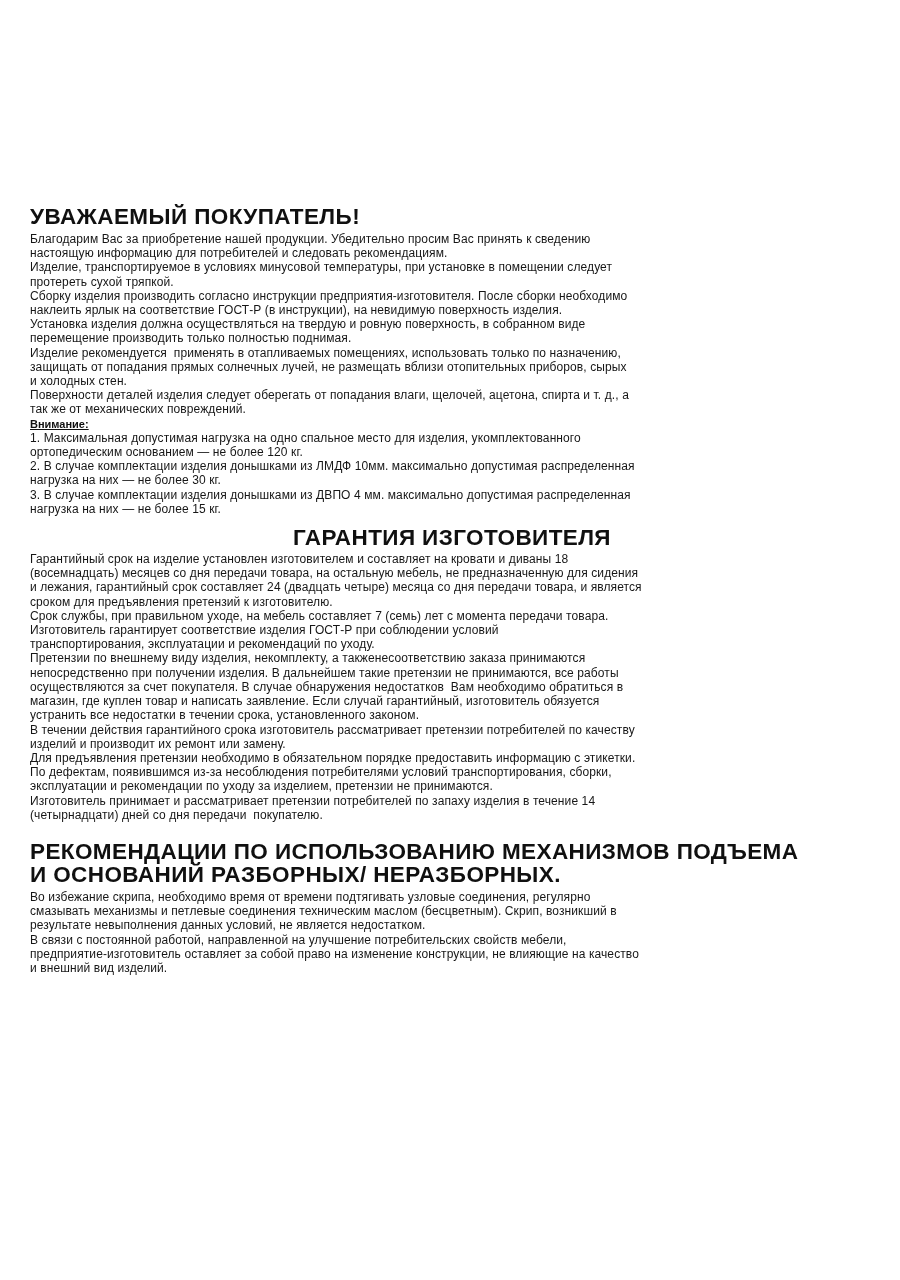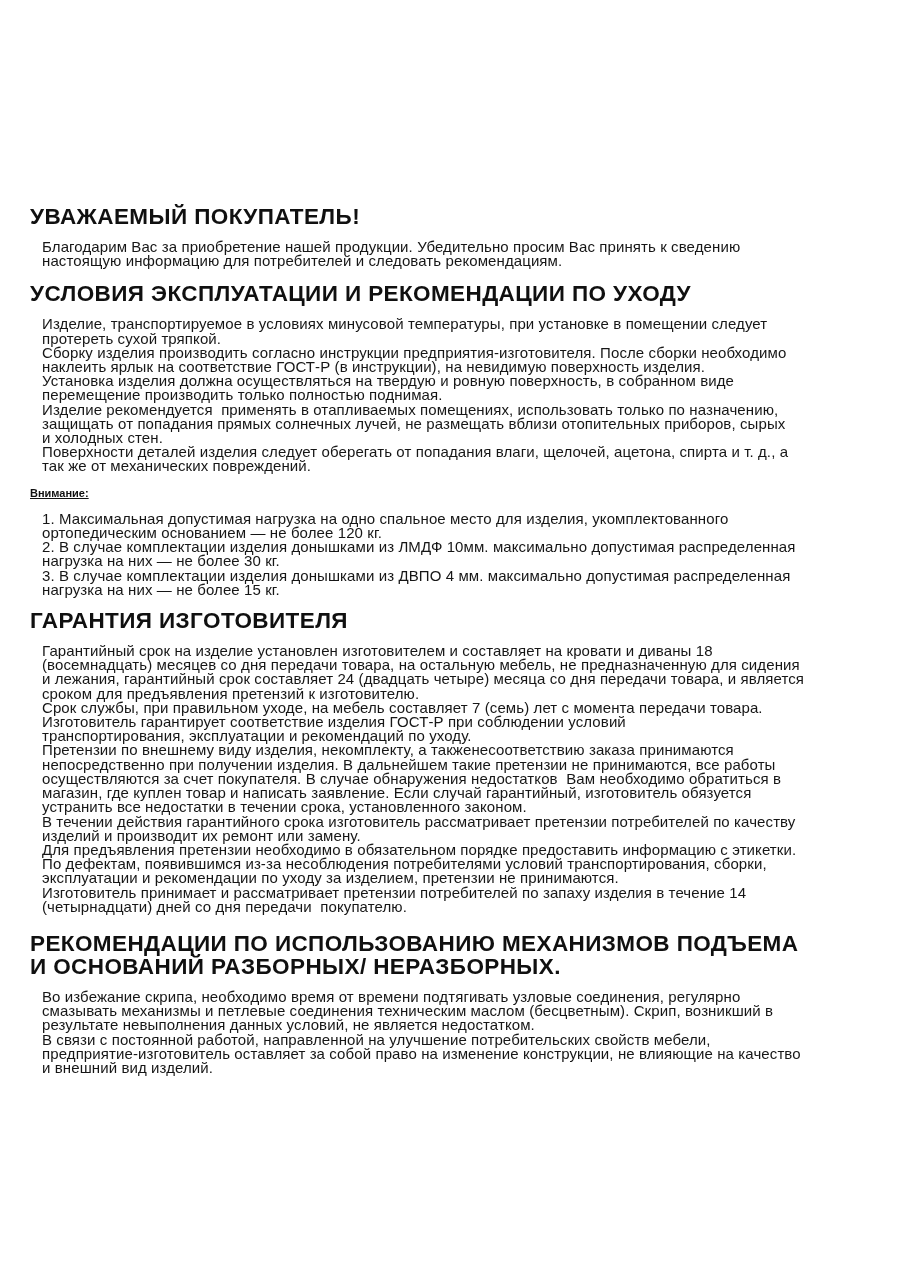--- a/index.html
+++ b/index.html
@@ -23,54 +23,53 @@
   .heading {
     margin: 0;
     font-weight: bold;
     font-size: 22.5px;
     line-height: 23px;
     letter-spacing: 0.4px;
     color: #101010;
     white-space: pre-wrap;
   }
   .body-text {
-    margin: 12px;
-    font-size: 15px;
+    margin: 0;
+    font-size: 12px;
     line-height: 14.2px;
     letter-spacing: 0.1px;
     color: #161616;
     white-space: pre-wrap;
   }
   .warning-label {
     margin: 0;
     font-size: 11px;
     line-height: 14.2px;
     font-weight: bold;
     text-decoration: underline;
     color: #101010;
   }
   .mt-h2 { margin-top: 14px; }
-  .mt-h3 { margin-top: 10px; }
+  .mt-h3 { margin-top: 10px; text-align: center; }
   .mt-h4 { margin-top: 18px; }
   .mb-after-h { margin-bottom: 4px; }
   .mb-after-h-sm { margin-bottom: 3px; }
 </style>
 </head>
 <body>
 
 <div class="doc">
 
   <section>
     <h1 class="heading mb-after-h">УВАЖАЕМЫЙ ПОКУПАТЕЛЬ!</h1>
     <p class="body-text">Благодарим Вас за приобретение нашей продукции. Убедительно просим Вас принять к сведению
 настоящую информацию для потребителей и следовать рекомендациям.</p>
   </section>
 
   <section>
-    <h2 class="heading mt-h2 mb-after-h">УСЛОВИЯ ЭКСПЛУАТАЦИИ И РЕКОМЕНДАЦИИ ПО УХОДУ</h2>
     <p class="body-text">Изделие, транспортируемое в условиях минусовой температуры, при установке в помещении следует
 протереть сухой тряпкой.
 Сборку изделия производить согласно инструкции предприятия-изготовителя. После сборки необходимо
 наклеить ярлык на соответствие ГОСТ-Р (в инструкции), на невидимую поверхность изделия.
 Установка изделия должна осуществляться на твердую и ровную поверхность, в собранном виде
 перемещение производить только полностью поднимая.
 Изделие рекомендуется  применять в отапливаемых помещениях, использовать только по назначению,
 защищать от попадания прямых солнечных лучей, не размещать вблизи отопительных приборов, сырых
 и холодных стен.
 Поверхности деталей изделия следует оберегать от попадания влаги, щелочей, ацетона, спирта и т. д., а

